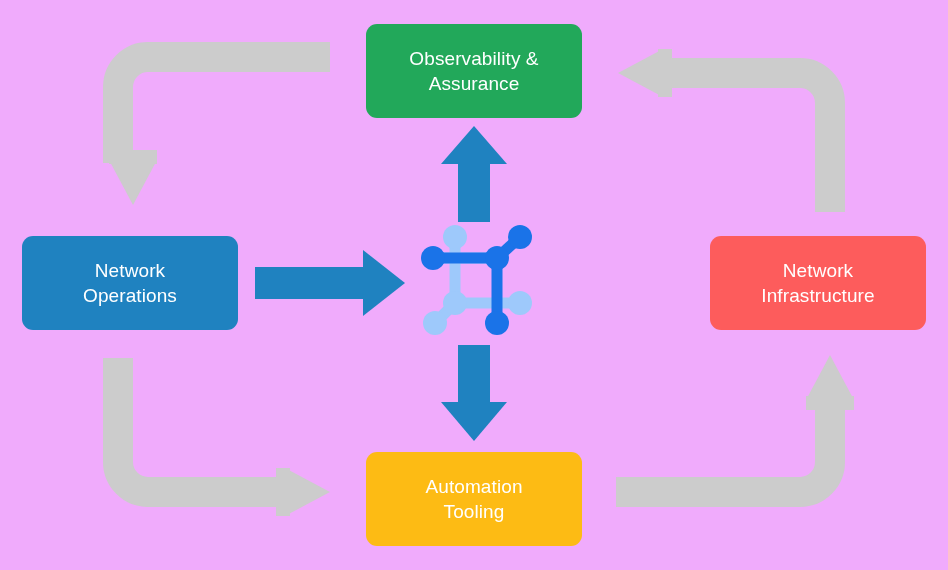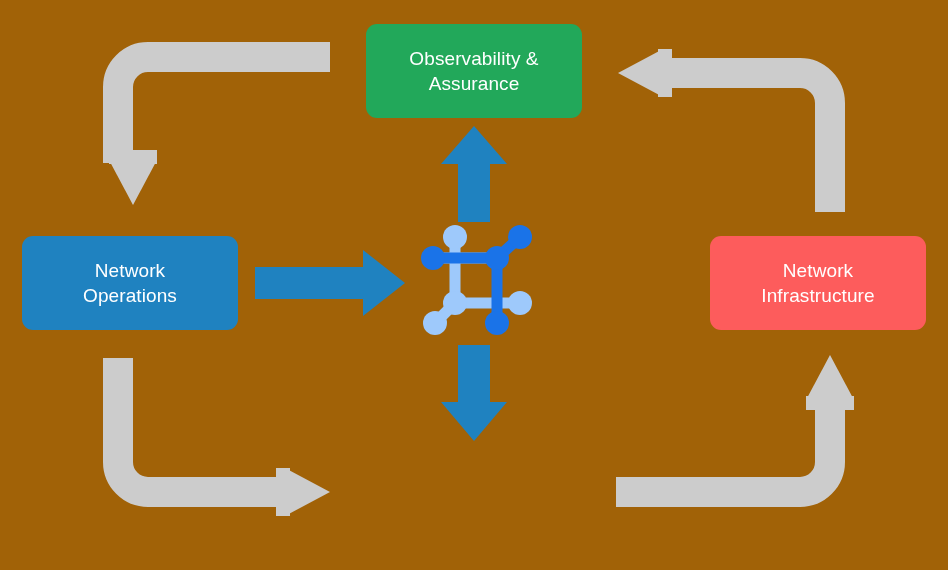--- a/index.html
+++ b/index.html
@@ -1,17 +1,17 @@
 <!DOCTYPE html>
 <html><head>
 <meta charset="utf-8">
 <style>
   html,body{margin:0;padding:0;background:#000;}
   body{width:948px;height:570px;overflow:hidden;font-family:"Liberation Sans",sans-serif;}
-  #stage{position:relative;width:948px;height:570px;background:#a16207;}
+  #stage{position:relative;width:948px;height:570px;background:#f0abfc;}
   .box{position:absolute;display:flex;align-items:center;justify-content:center;
        text-align:center;color:#ffffff;font-size:19px;line-height:1.32;
        font-family:"Liberation Sans",sans-serif;border-radius:11px;
        letter-spacing:.1px;white-space:pre-line;}
   #box-observability{left:366px;top:24px;width:216px;height:94px;background:#22a85a;}
   #box-netops{left:22px;top:236px;width:216px;height:94px;background:#1f82c0;}
   #box-netinfra{left:710px;top:236px;width:216px;height:94px;background:#fd5c5c;}
   #box-automation{left:366px;top:452px;width:216px;height:94px;background:#fdbb14;}
   svg.layer{position:absolute;left:0;top:0;width:948px;height:570px;overflow:visible;}
 </style>
@@ -99,14 +99,16 @@
 
   <div class="box" id="box-observability">Observability &amp;
 Assurance</div>
 
   <div class="box" id="box-netops">Network
 Operations</div>
 
   <div class="box" id="box-netinfra">Network
 Infrastructure</div>
 
+  <div class="box" id="box-automation">Automation
+Tooling</div>
 
 </div>
 
 </body></html>

